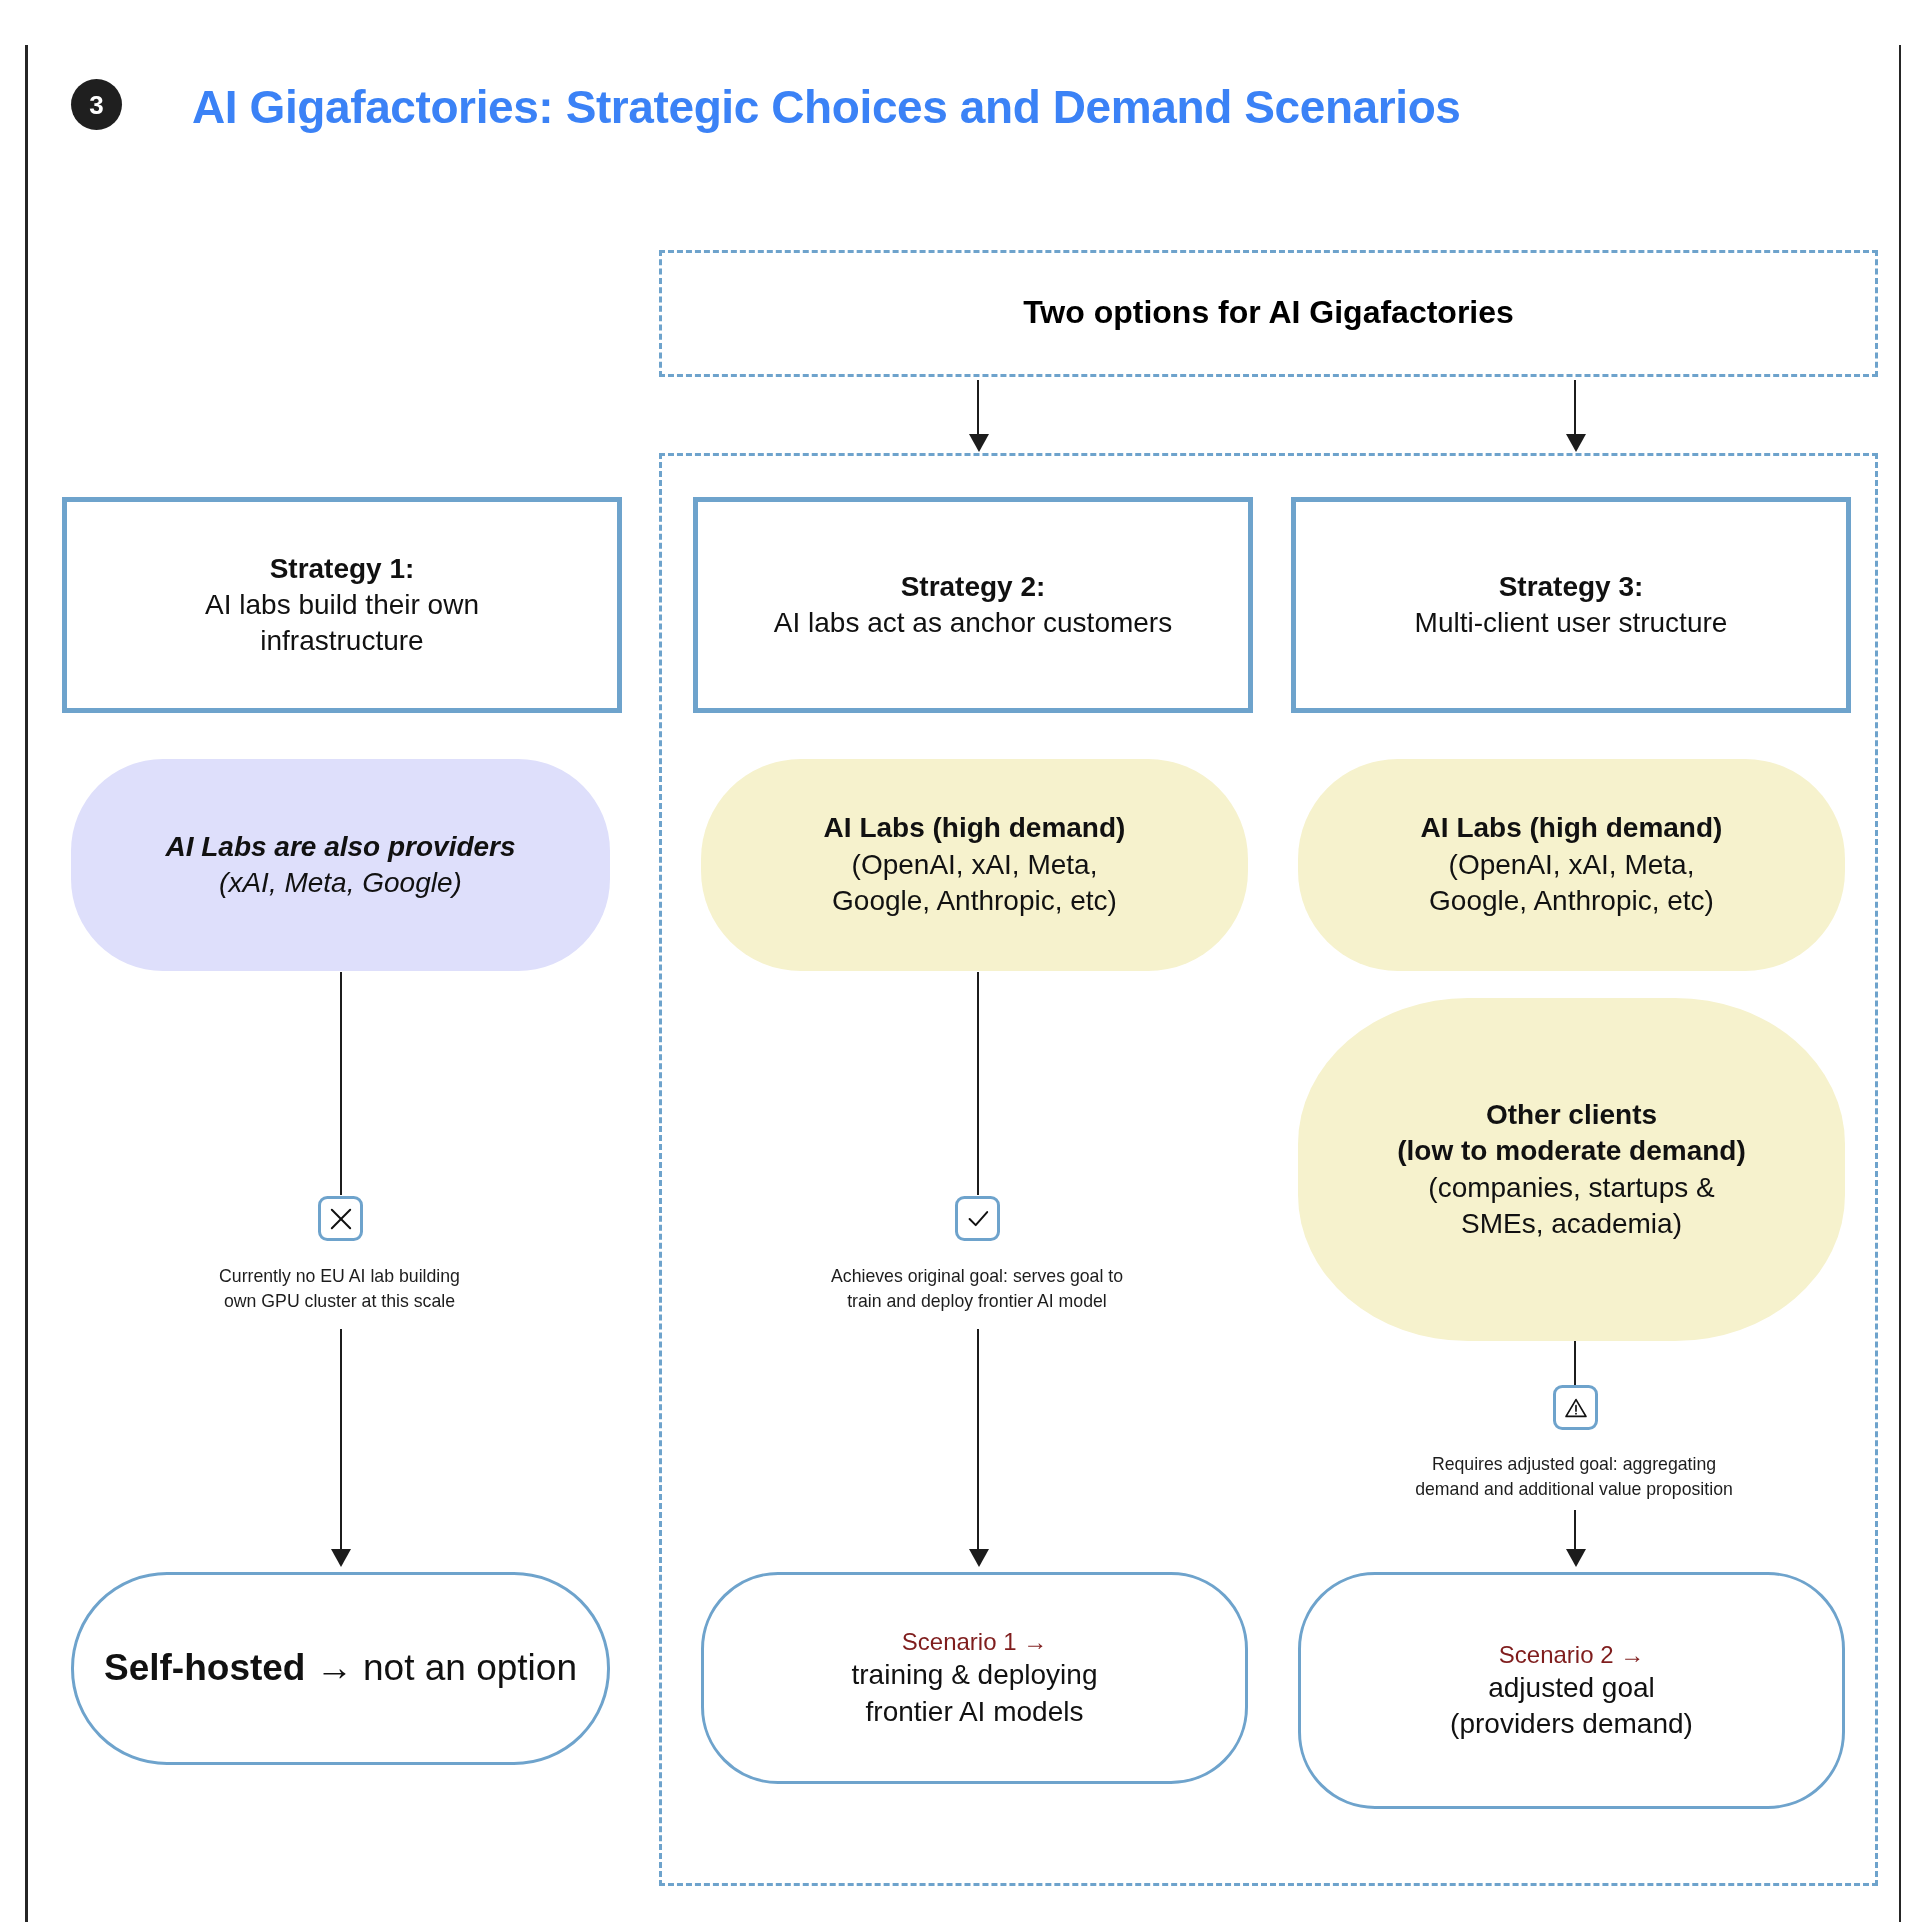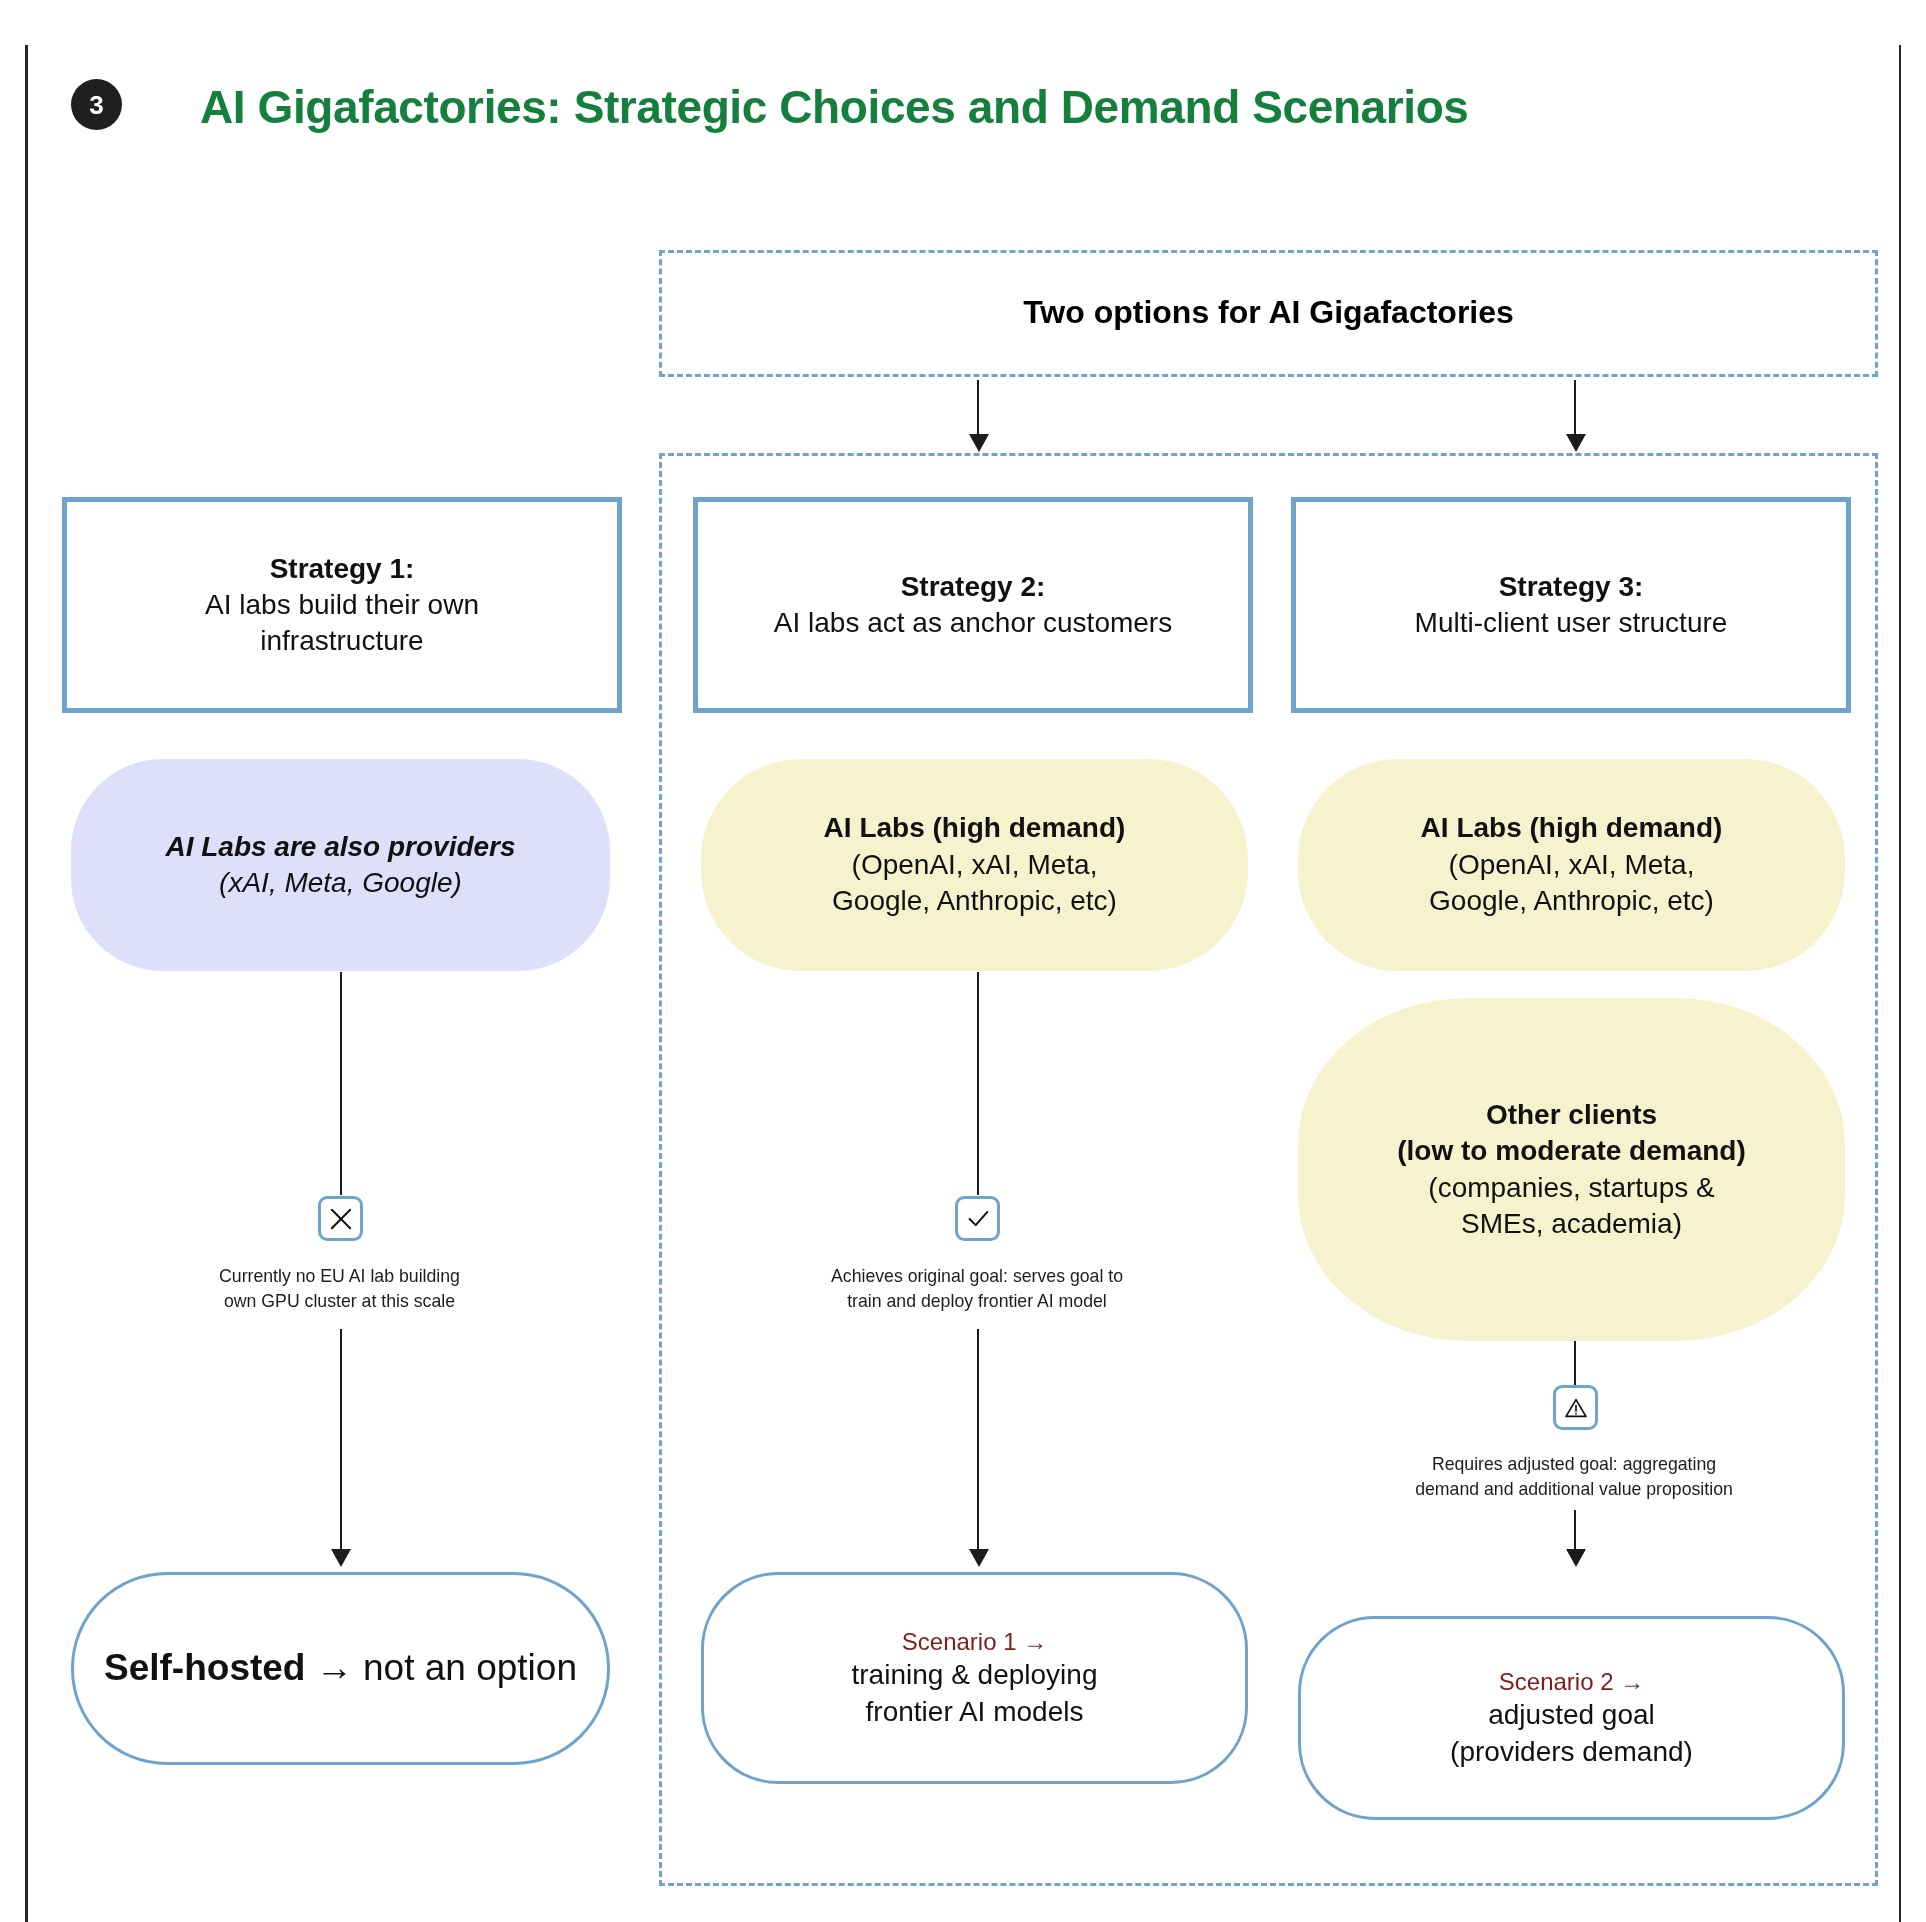--- a/index.html
+++ b/index.html
@@ -40,26 +40,26 @@
     color: #ffffff;
     font-size: 26px;
     font-weight: bold;
     display: flex;
     align-items: center;
     justify-content: center;
     line-height: 1;
   }
   .page-title {
     position: absolute;
-    left: 200px;
+    left: 192px;
     top: 80px;
     font-size: 46px;
     font-weight: bold;
     letter-spacing: -0.4px;
-    color: #15803d;
+    color: #3b82f6;
     white-space: nowrap;
   }
 
   
   .dashed-box {
     position: absolute;
     border: 3.9px dashed #6ea3cc;
     box-sizing: border-box;
     background: transparent;
   }
@@ -320,20 +320,20 @@
   </div>
 
   <div class="marker-caption" style="left:1358px; top:1452px; width:432px;">
     <div>Requires adjusted goal: aggregating</div>
     <div>demand and additional value proposition</div>
   </div>
 
   <div class="vline" style="left:1574px; top:1510px; height:42px;"></div>
   <div class="arrow-head" style="left:1566px; top:1549px;"></div>
 
-  <div class="outcome" style="left:1298px; top:1572px; width:547px; height:204px; border-radius:77px;margin-top:44px;">
+  <div class="outcome" style="left:1298px; top:1572px; width:547px; height:237px; border-radius:77px;">
     <div class="ttl">Scenario 2 →</div>
     <div class="sub">adjusted goal</div>
     <div class="sub">(providers demand)</div>
   </div>
 
 </div>
 
 
 </body></html>

